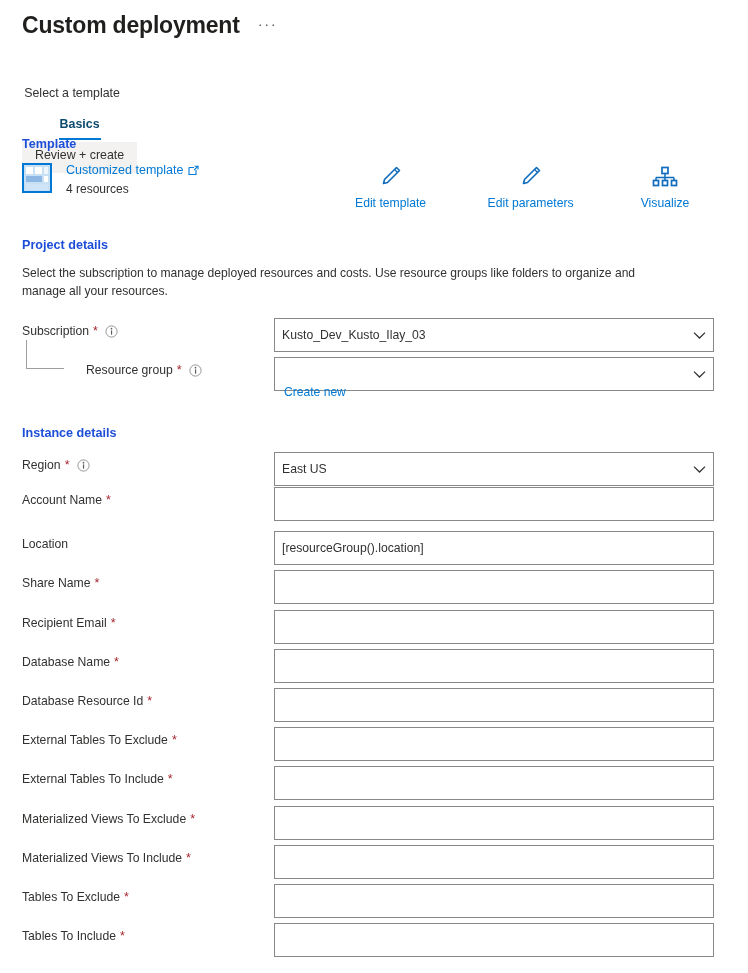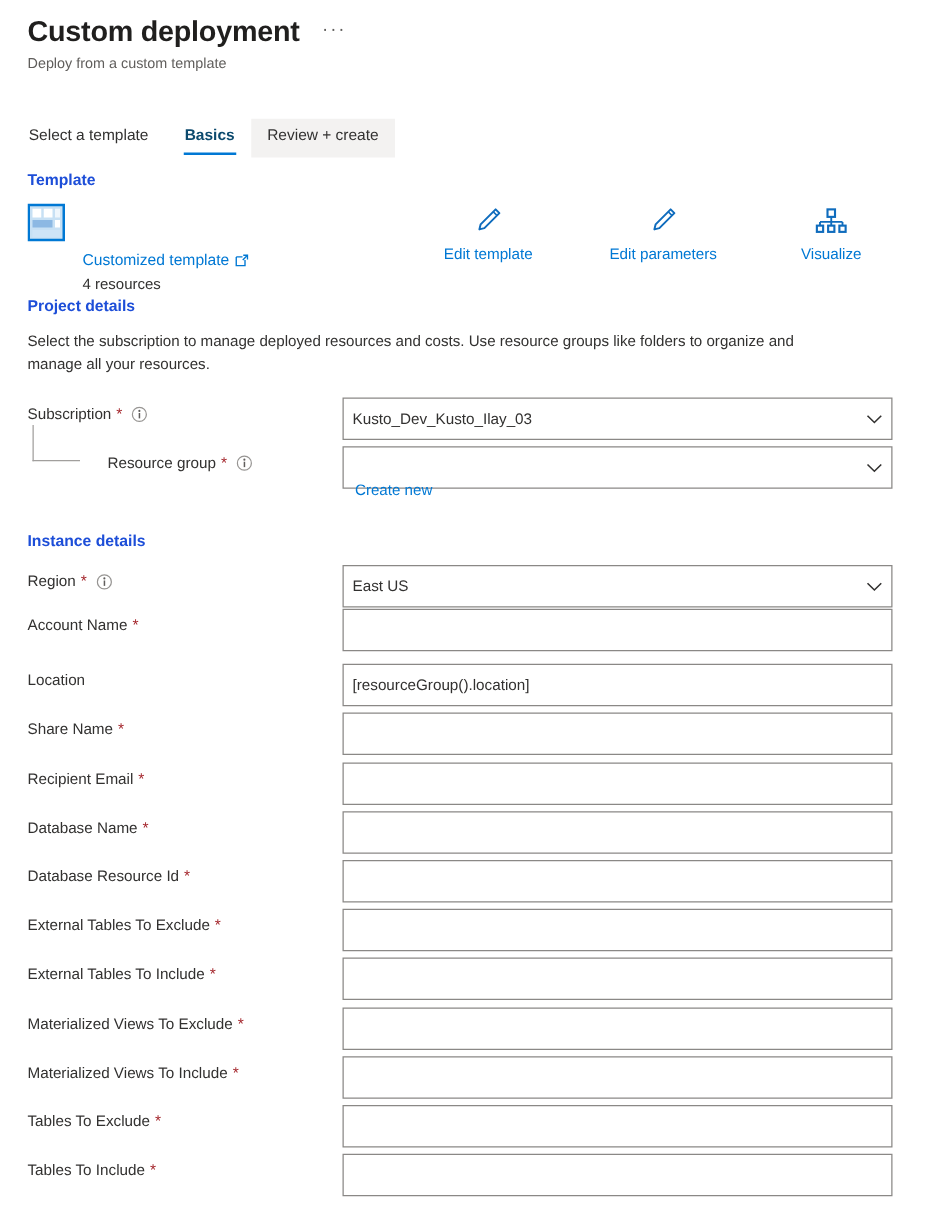--- a/index.html
+++ b/index.html
@@ -42,24 +42,25 @@
     font-size: 11.5px;
     color: #605e5c;
     margin-top: 3px;
     line-height: 16px;
   }
 
   
   .tabs {
     position: absolute;
     left: 22px;
-    top: 92px;
+    top: 80px;
     display: flex;
-    align-items: flex-end;
+    align-items: center;
     height: 34px;
+    flex-direction: column;
   }
   .tab {
     font-size: 12.4px;
     color: #323130;
     padding: 4px 13px 9px 13px;
     cursor: pointer;
     position: relative;
     white-space: nowrap;
     line-height: 18px;
   }
@@ -85,21 +86,21 @@
   }
 
   
   .tpl-row { position: absolute; left: 22px; top: 160px; display: flex; align-items: flex-start; }
   .tpl-icon {
     width: 30px; height: 32px;
     flex: 0 0 auto;
     margin-top: 2px;
     position: relative;
   }
-  .tpl-text { margin-left: 14px; margin-top: 39px; }
+  .tpl-text { margin-left: 14px; }
   .tpl-link {
     font-size: 12.5px;
     color: #0078d4;
     cursor: pointer;
     display: inline-flex;
     align-items: center;
     line-height: 17px;
   }
   .ext-icon { margin-left: 5px; display: inline-flex; }
   .tpl-sub { font-size: 12px; color: #323130; margin-top: 2px; line-height: 16px; }
@@ -201,21 +202,20 @@
   }
 </style>
 </head>
 <body>
 
 <div class="page-header">
   <div class="page-title-row">
     <div class="page-title">Custom deployment</div>
     <div class="ellipsis-btn">···</div>
   </div>
-  <div class="page-subtitle">Deploy from a custom template</div>
 </div>
 
 <div class="tabs">
   <div class="tab">Select a template</div>
   <div class="tab active">Basics</div>
   <div class="tab hovered">Review + create</div>
 </div>
 
 <div class="section-heading" style="top:137px">Template</div>
 

